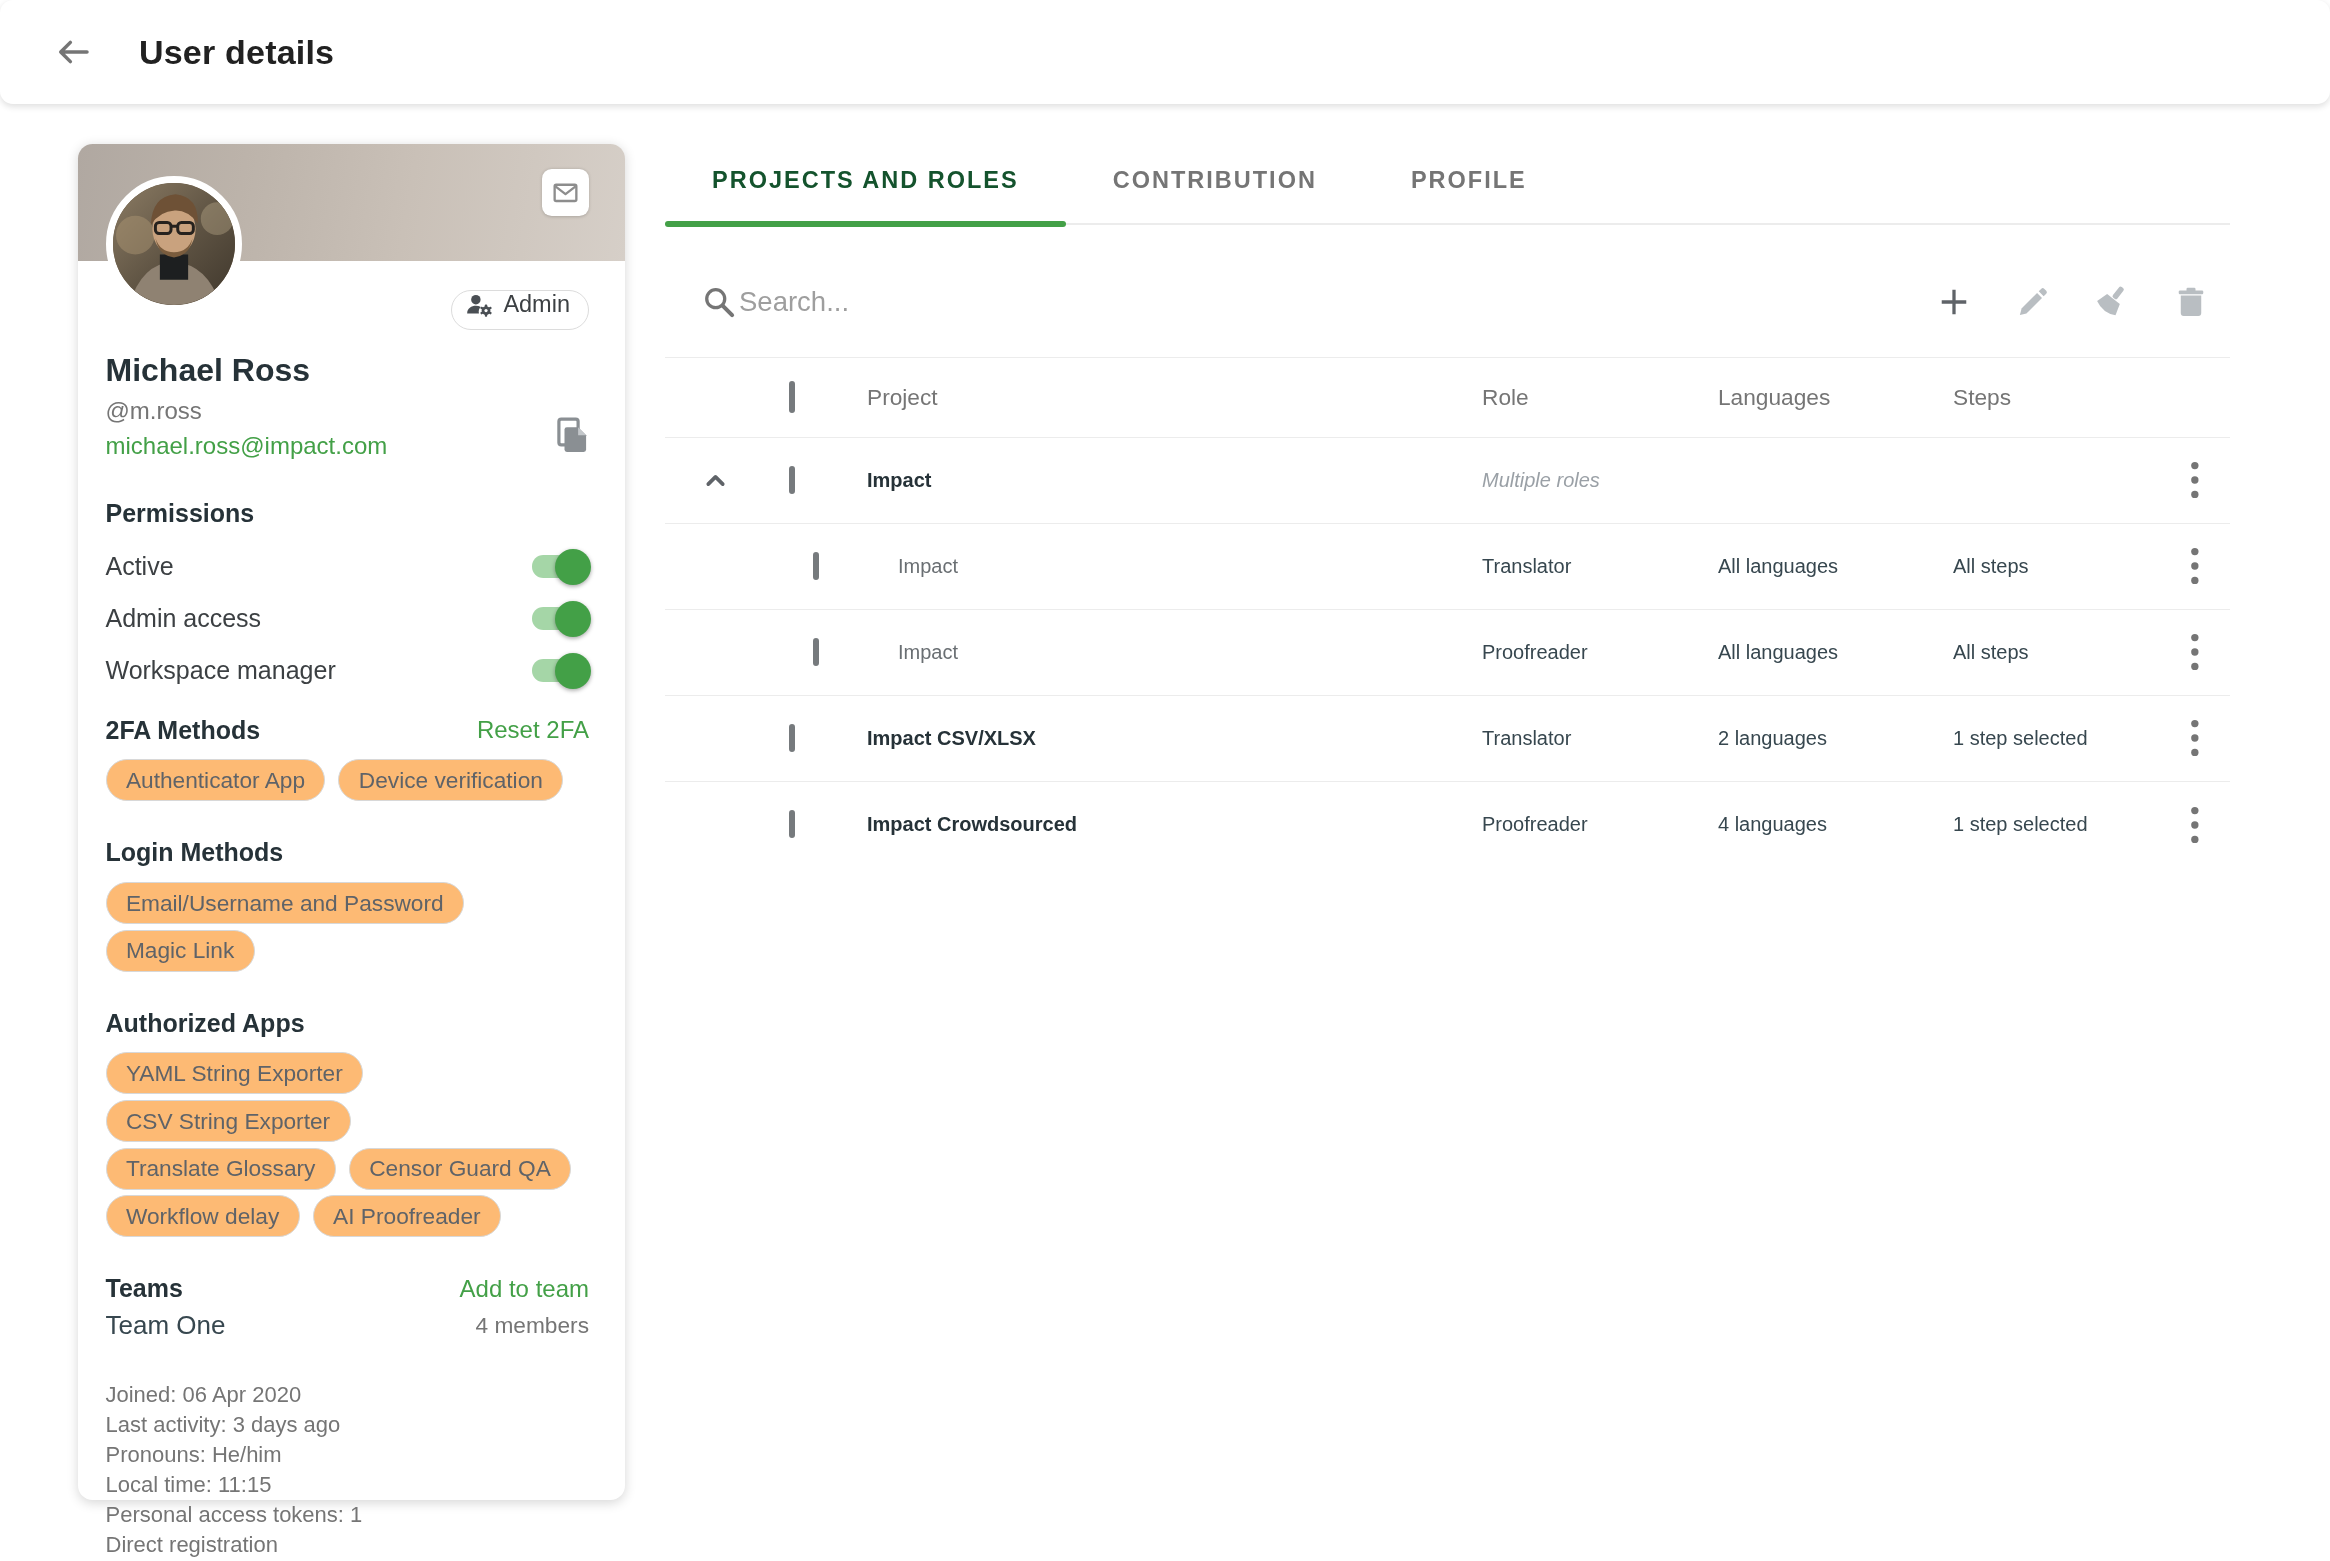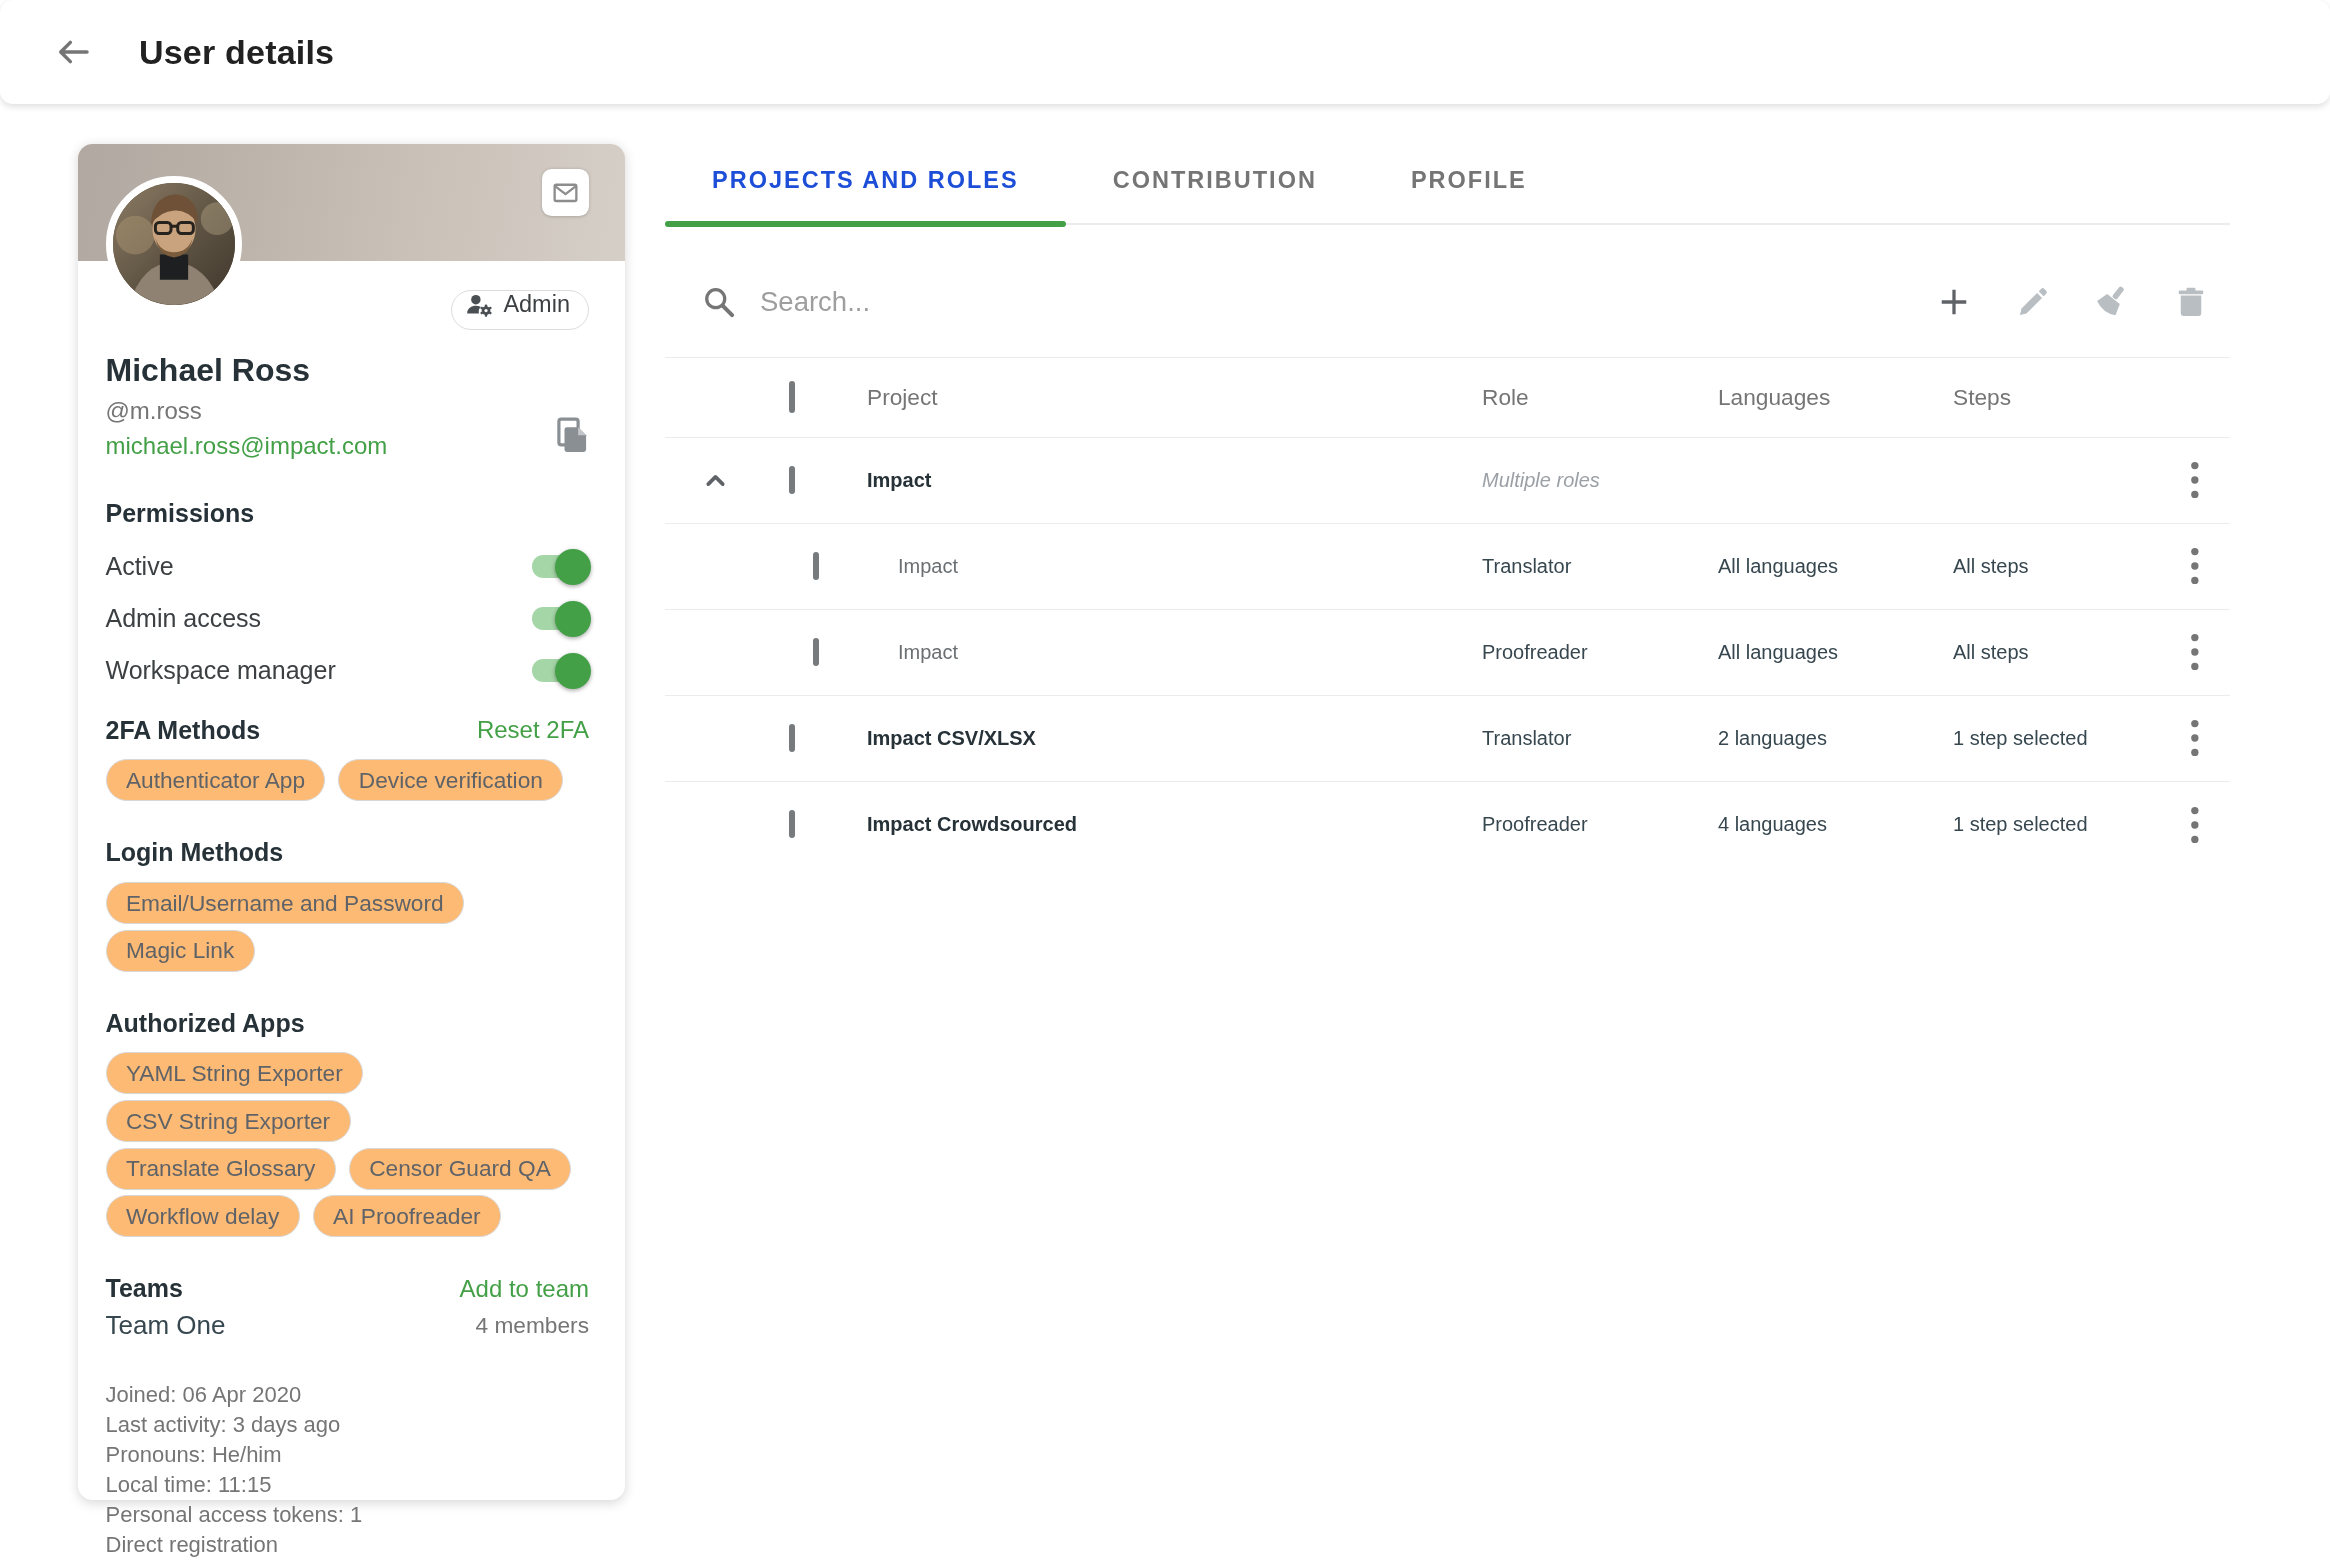--- a/index.html
+++ b/index.html
@@ -80,30 +80,30 @@
 
   
   .right-pane { position:absolute; left:665px; top:138px; width:1565px; }
 
   .tabs { display:flex; height:87px; border-bottom:2.4px solid #ececec; }
   .tab {
     display:flex; align-items:center; justify-content:center; padding:0 47px;
     font-size:23.5px; font-weight:600; letter-spacing:2px; color:#757575;
     cursor:pointer; position:relative;
   }
-  .tab.active { color:#1d4ed8; }
+  .tab.active { color:#14532d; }
   .tab.active::after {
     content:""; position:absolute; left:0; right:0; bottom:-4px; height:6.5px;
     background:#43a047; border-radius:4px;
   }
 
   .search-row { margin-top:36px; height:81px; display:flex; align-items:center; padding-right:21px; }
   .search-icon { width:36px; height:36px; margin-left:36px; flex:none; }
   .search-input {
-    border:none; outline:none; background:transparent; margin-left:21px;
+    border:none; outline:none; background:transparent; 
     font-size:27.5px; color:#3c4043; flex:1 1 auto; font-family:inherit;
   }
   .search-input::placeholder { color:#9e9e9e; }
   .tool-btn { width:37px; height:37px; margin-left:42px; display:flex; align-items:center; justify-content:center; cursor:pointer; }
 
   .table { margin-top:14.6px; border-top:1.6px solid #ececec; }
   .trow {
     display:grid; grid-template-columns:124px 78px 615px 236px 235px 208px 68px;
     align-items:center; height:86px; border-bottom:1.6px solid #ececec; font-size:20px;
   }

